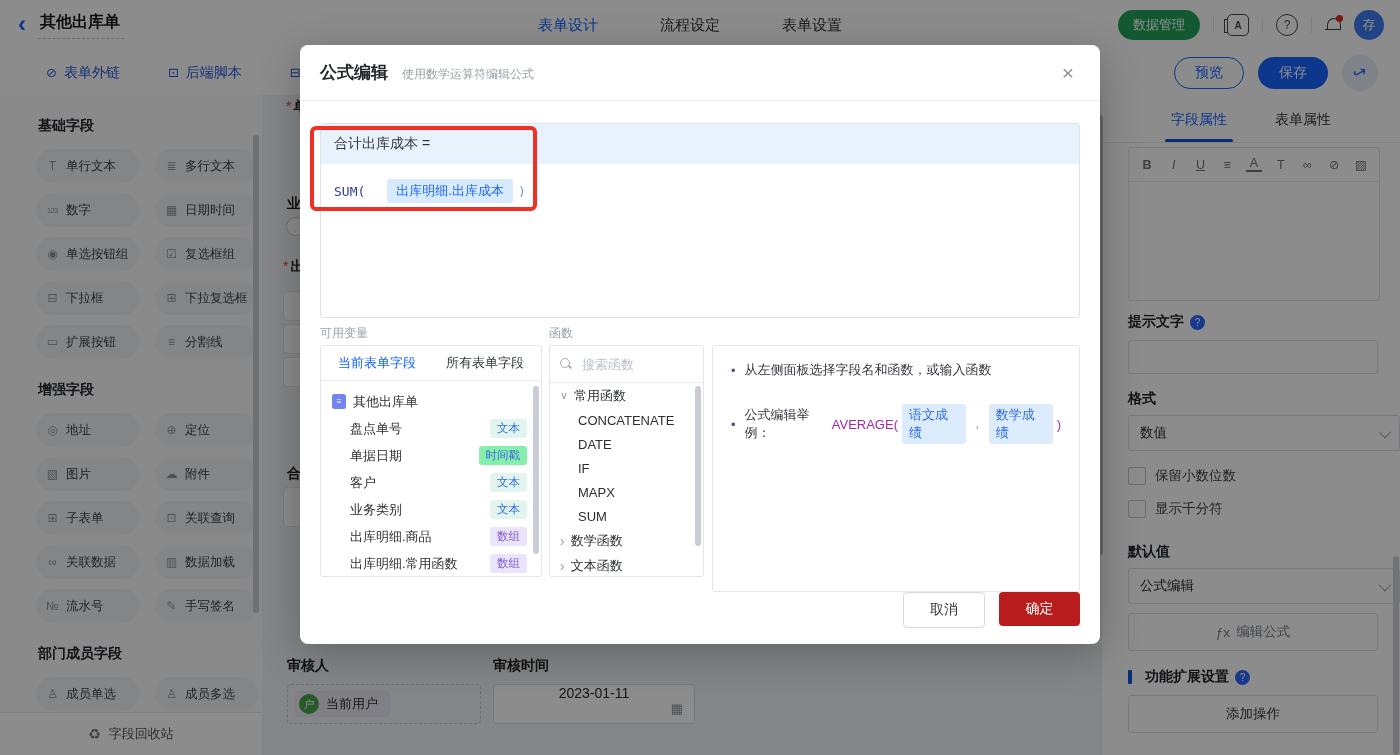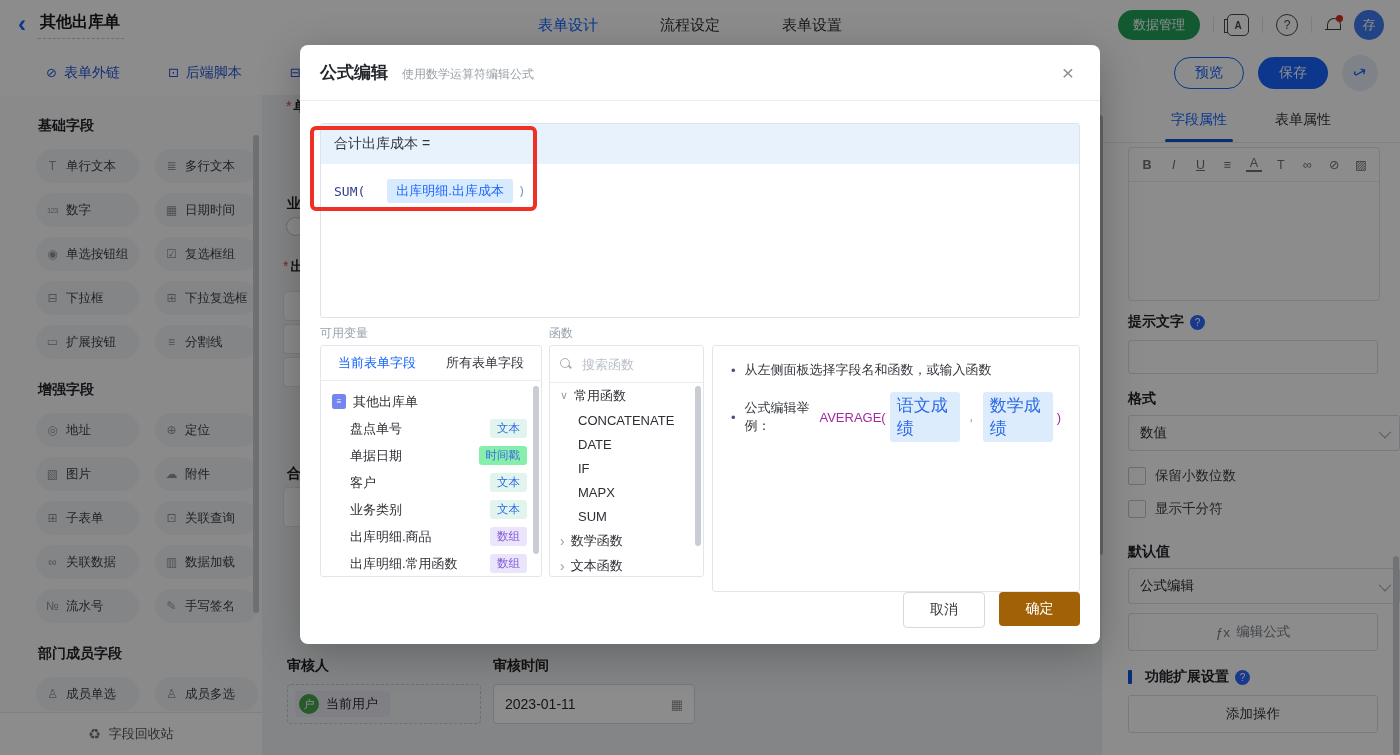--- a/index.html
+++ b/index.html
@@ -67,21 +67,21 @@
   .c-radio{position:absolute;width:17px;height:17px;border:1.5px solid #c6c9ce;border-radius:50%;background:#fff;}
   .c-box{position:absolute;background:#fff;border:1px solid #e2e4e8;border-radius:4px;}
   .review-label{position:absolute;font-size:14px;font-weight:700;color:#1f1f1f;font-family:Liberation Serif, serif;}
   .review-user-box{position:absolute;left:25px;top:589px;width:185px;height:38px;border:1px dashed #c8cbd1;
                    border-radius:4px;display:flex;align-items:center;padding-left:7px;background:transparent;}
   .user-pill{display:flex;align-items:center;gap:7px;background:#ebe8f5;border-radius:4px;padding:3px 12px 3px 4px;cursor:pointer;}
   .user-pill .uav{width:20px;height:20px;border-radius:50%;background:#47a44b;color:#fff;font-size:11px;
                   display:flex;align-items:center;justify-content:center;}
   .user-pill .unm{font-size:13px;color:#2c2c2c;}
   .date-input{position:absolute;left:231px;top:589px;width:178px;height:38px;background:#fff;border:1px solid #d6d9de;
-              border-radius:4px;display:flex;align-items:center;padding:0 11px;font-size:14px;color:#2c2c2c;cursor:text;}
+              border-radius:4px;display:flex;align-items:center;padding:0 11px;font-size:14px;color:#2c2c2c;cursor:text;flex-direction:column;}
   .date-input .cal{margin-left:auto;color:#8b9097;font-size:13px;}
 
   
   .props{position:absolute;top:95px;right:0;width:298px;height:660px;background:#fff;border-left:1px solid #ededed;}
   .p-tabs{height:47px;display:flex;align-items:flex-end;justify-content:center;gap:48px;border-bottom:1px solid #e9e9e9;}
   .p-tab{font-size:14px;color:#333;padding-bottom:13px;cursor:pointer;position:relative;}
   .p-tab.active{color:#1664ff;}
   .p-tab.active::after{content:"";position:absolute;left:-6px;right:-6px;bottom:0;height:3px;background:#1056d6;border-radius:2px;}
   .rt-box{position:absolute;left:26px;top:52px;width:250px;height:152px;border:1px solid #e2e4e8;border-radius:3px;background:#fff;}
   .rt-toolbar{height:33px;border-bottom:1px solid #ececec;display:flex;align-items:center;justify-content:space-between;padding:0 10px;}
@@ -145,26 +145,26 @@
   .fn-search input::placeholder{color:#b9bfc7;}
   .fn-group{display:flex;align-items:center;height:25px;padding-left:10px;font-size:13px;color:#2c2f34;cursor:pointer;gap:6px;}
   .arr-exp{color:#9aa0a8;font-size:11px;}
   .arr-col{color:#9aa0a8;font-size:14px;line-height:1;}
   .fn-item{height:24px;display:flex;align-items:center;padding-left:28px;font-size:13px;color:#2c2f34;cursor:pointer;}
   .f-scroll{position:absolute;right:2px;top:40px;width:6px;height:160px;background:#c9cdd3;border-radius:3px;}
   .help-panel{left:412px;width:366px;padding:15px 0 0 0;}
   .h-line{display:flex;align-items:center;padding:0 18px;margin-bottom:13px;font-size:13px;color:#33373d;}
   .h-dot{color:#44537a;margin-right:9px;font-size:13px;}
   .avg{color:#a626a4;font-size:13px;}
-  .h-pill{background:#dcecfd;color:#2e6be6;font-size:17px;border-radius:3px;padding:2px 7px;margin:0 4px;}
+  .h-pill{background:#dcecfd;color:#2e6be6;font-size:13px;border-radius:3px;padding:2px 7px;margin:12px 4px;}
   .h-comma{color:#9aa0a8;margin:0 1px;}
   .m-footer{position:absolute;left:0;bottom:0;width:100%;height:55px;}
   .btn-cancel{position:absolute;left:603px;top:3px;width:80px;height:34px;background:#fff;border:1px solid #d9d9d9;
               border-radius:4px;font-size:14px;color:#33373d;display:flex;align-items:center;justify-content:center;cursor:pointer;}
-  .btn-ok{position:absolute;left:699px;top:3px;width:81px;height:34px;background:#a16207;border:none;border-radius:4px;
+  .btn-ok{position:absolute;left:699px;top:3px;width:81px;height:34px;background:#b91c1c;border:none;border-radius:4px;
           font-size:14px;color:#fff;display:flex;align-items:center;justify-content:center;cursor:pointer;}
   .red-box{position:absolute;left:310px;top:126px;width:219px;height:77px;border:4px solid #ef3125;border-radius:6px;
            z-index:60;pointer-events:none;}
 </style>
 </head>
 <body>
 
 <div id="app">
 
   <div class="topnav">

